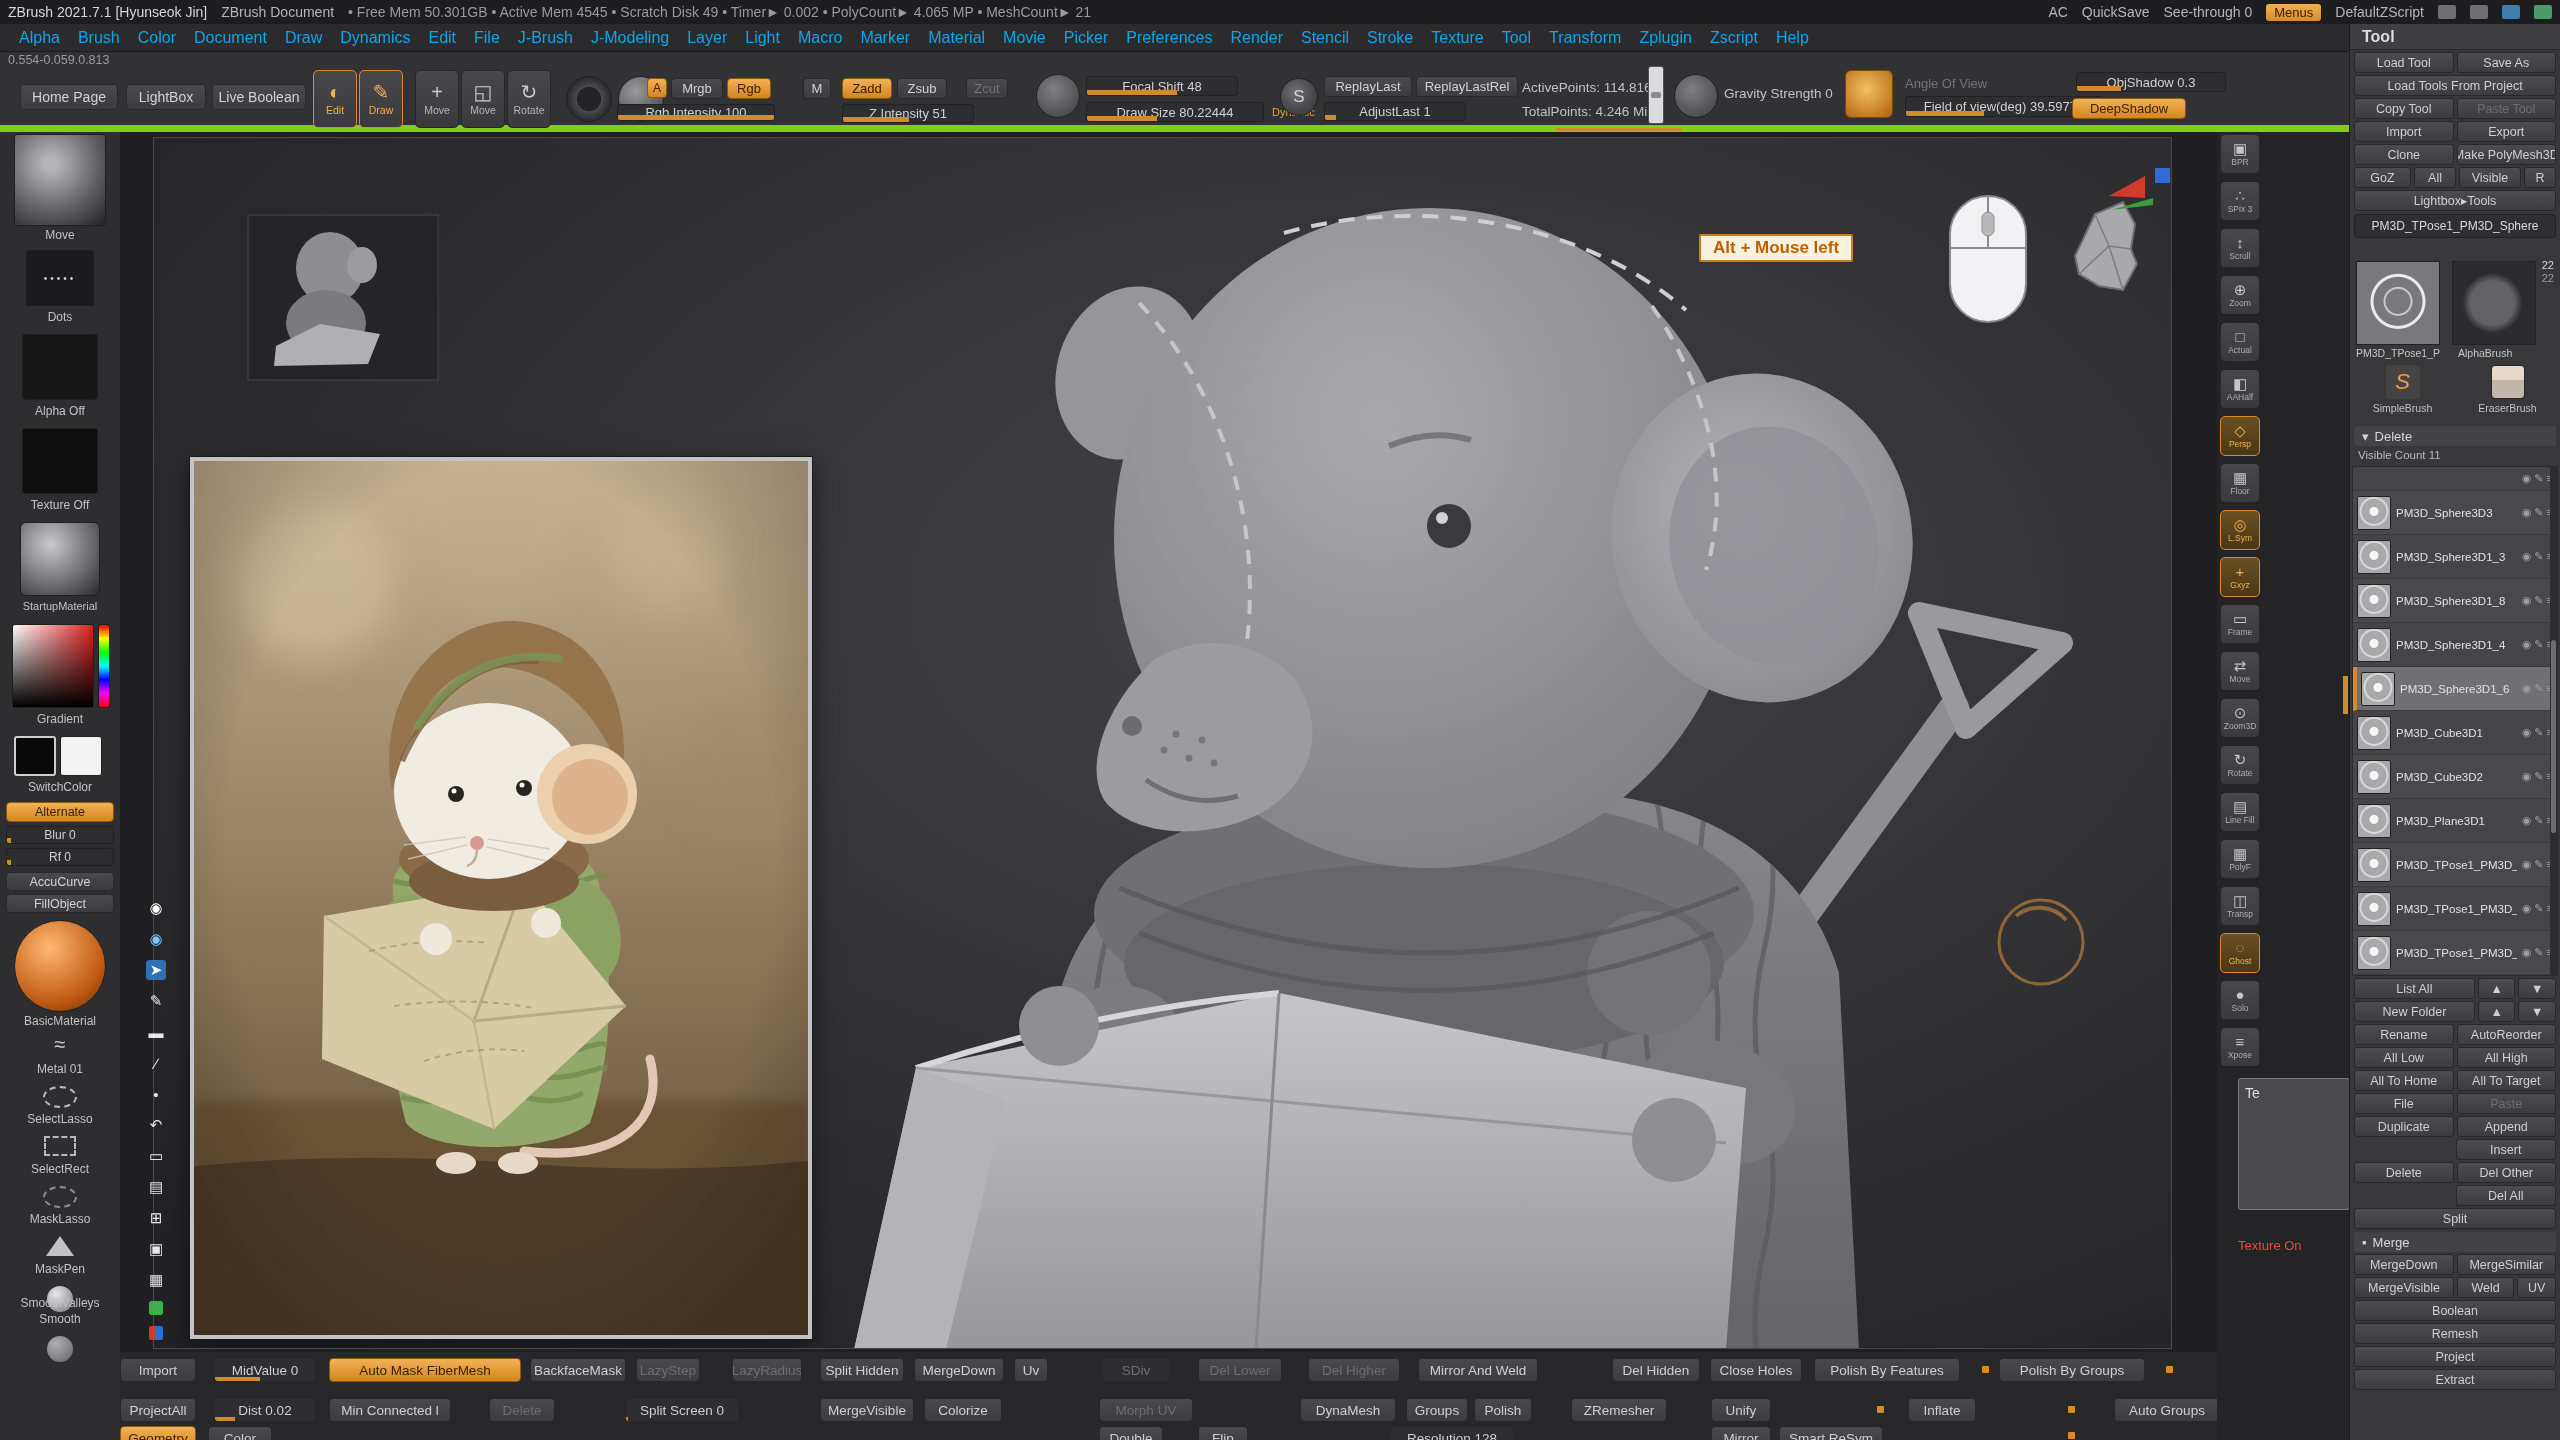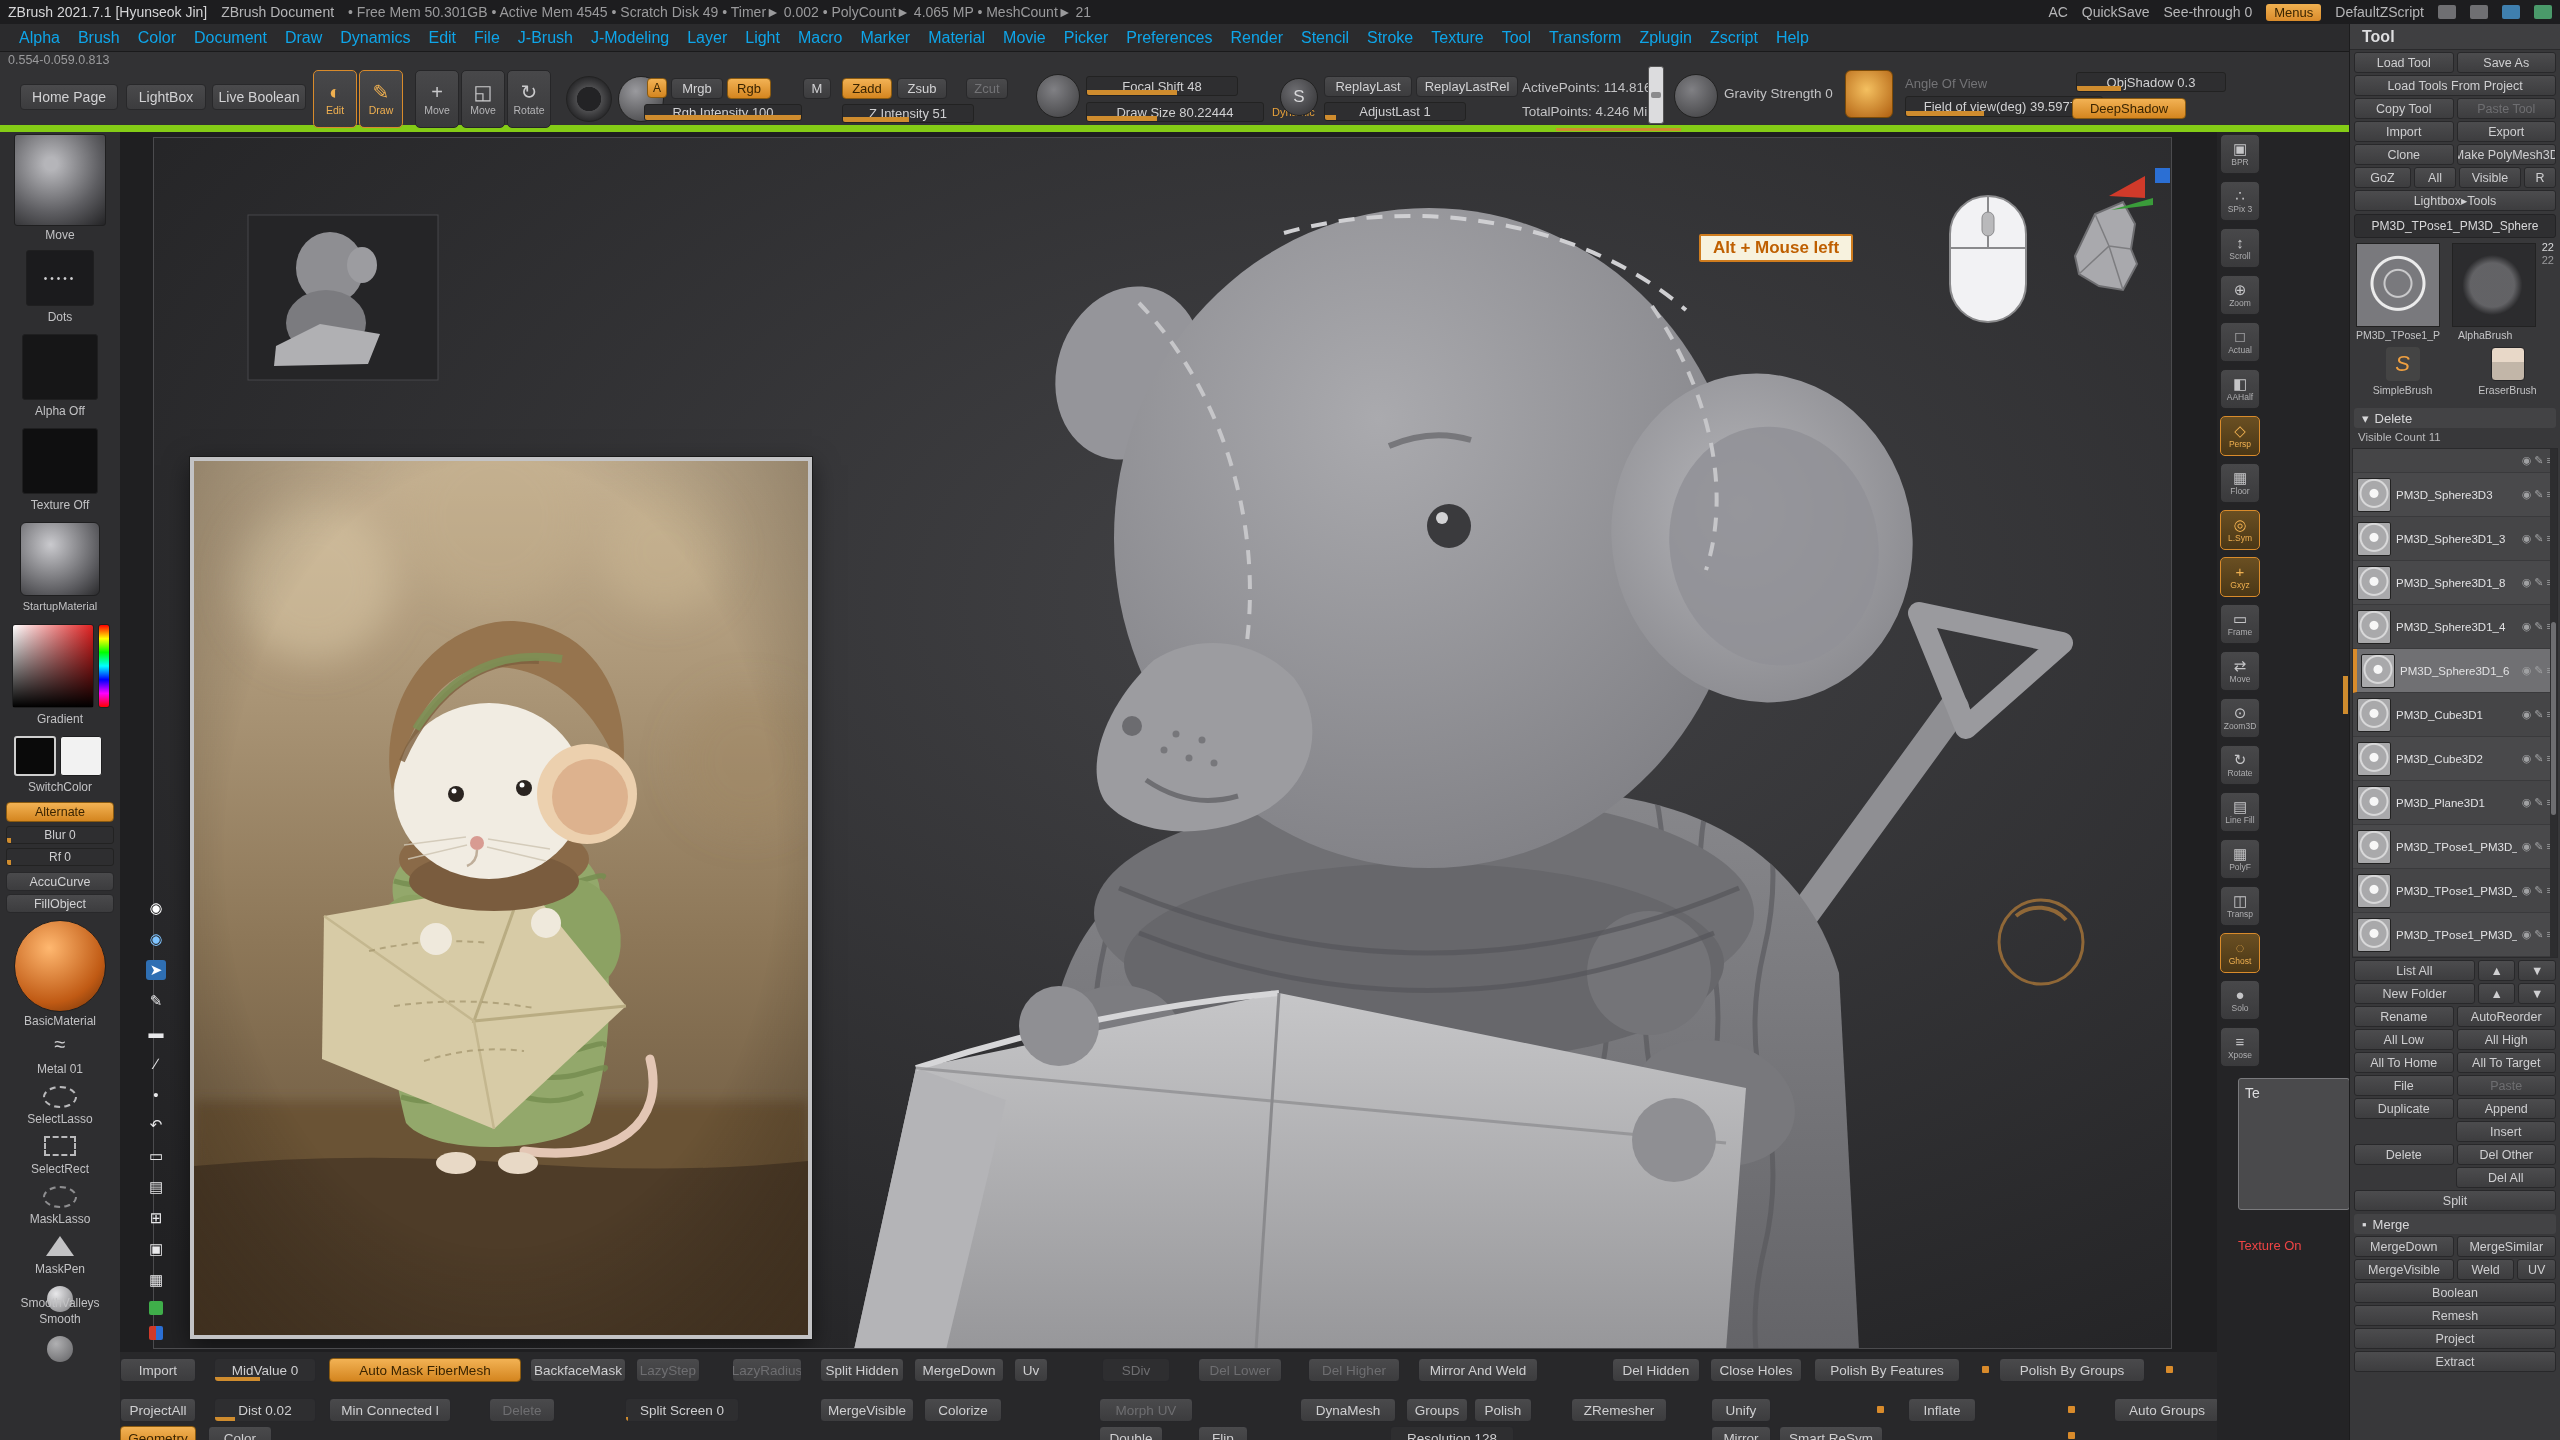--- a/index.html
+++ b/index.html
@@ -165,21 +165,21 @@
       <span class="c">Rotate</span>
     </div>
 
   <div class="roundico" style="left:566px;top:24px;width:46px;height:46px;background:radial-gradient(circle,#232325 38%,#4c4c4e 40%,#2a2a2c 70%)"></div>
   <div class="roundico" style="left:618px;top:24px;width:46px;height:46px;background:radial-gradient(circle at 38% 32%,#9a9a9e,#3c3c3e)"></div>
 
   <div class="btn orange" style="left:647px;top:26px;width:20px;height:20px;padding:0;font-size:12px">A</div>
   <div class="btn" style="left:671px;top:26px;width:52px;height:21px;font-size:13px">Mrgb</div>
   <div class="btn orange" style="left:727px;top:26px;width:44px;height:21px;font-size:13px">Rgb</div>
   <div class="btn" style="left:803px;top:26px;width:28px;height:21px;font-size:13px">M</div>
-  <div class="slider" style="left:644px;top:52px;width:158px;height:17px;--f:100%">Rgb Intensity 100</div>
+  <div class="slider" style="left:617px;top:52px;width:158px;height:17px;--f:100%">Rgb Intensity 100</div>
 
   <div class="btn orange" style="left:842px;top:26px;width:50px;height:21px;font-size:13px">Zadd</div>
   <div class="btn" style="left:897px;top:26px;width:50px;height:21px;font-size:13px">Zsub</div>
   <div class="btn dim" style="left:966px;top:26px;width:42px;height:21px;font-size:13px">Zcut</div>
   <div class="slider" style="left:842px;top:52px;width:132px;height:19px;--f:51%">Z Intensity 51</div>
 
   <div class="knob abs" style="left:1036px;top:22px;width:44px;height:44px"></div>
   <div class="slider" style="left:1086px;top:24px;width:152px;height:20px;--f:60%">Focal Shift 48</div>
   <div class="slider" style="left:1086px;top:50px;width:178px;height:20px;--f:40%">Draw Size 80.22444</div>
   <div class="small-txt" style="left:1272px;top:54px;font-size:11px;color:#e8a23a">Dynamic</div>
@@ -615,21 +615,21 @@
   <div class="tp-row">
       <div class="tpb" style="flex:1.1">GoZ</div>
       <div class="tpb" style="flex:.8">All</div>
       <div class="tpb" style="flex:1.2">Visible</div>
       <div class="tpb" style="flex:.6">R</div>
     </div>
   <div class="tp-row">
       <div class="tpb">Lightbox▸Tools</div>
     </div>
   <div class="tp-field">PM3D_TPose1_PM3D_Sphere</div>
-  <div style="position:relative;height:104px;margin-top:3px">
+  <div style="position:relative;height:104px;margin-top:21px">
     <div style="position:absolute;left:2px;top:2px;width:84px;height:84px;background:#79797d;border:1px solid #222;background-image:radial-gradient(circle at 50% 48%,transparent 24px,rgba(255,255,255,.85) 25px 27px,transparent 28px),radial-gradient(circle at 50% 48%,transparent 12px,rgba(255,255,255,.6) 13px 14px,transparent 15px)"></div>
     <div style="position:absolute;left:98px;top:2px;width:84px;height:84px;background:#2c2c2e;border:1px solid #222;background-image:radial-gradient(circle at 48% 50%,rgba(200,200,205,.35) 0 22px,transparent 30px)"></div>
     <div style="position:absolute;right:2px;top:0;font-size:11px;color:#d8d8da">22</div>
     <div style="position:absolute;right:2px;top:13px;font-size:11px;color:#9a9a9c">22</div>
     <div style="position:absolute;left:2px;top:88px;font-size:10.5px;color:#c6c6c8">PM3D_TPose1_P</div>
     <div style="position:absolute;left:104px;top:88px;font-size:10.5px;color:#c6c6c8">AlphaBrush</div>
   </div>
   <div style="display:flex;gap:8px;height:58px;margin-top:2px">
     <div style="flex:1;text-align:center">
       <div style="width:34px;height:34px;margin:0 auto;border:1px solid #26262  8;border-radius:4px;background:#444;color:#f0a040;font-size:22px;font-style:italic;display:flex;align-items:center;justify-content:center">S</div>

